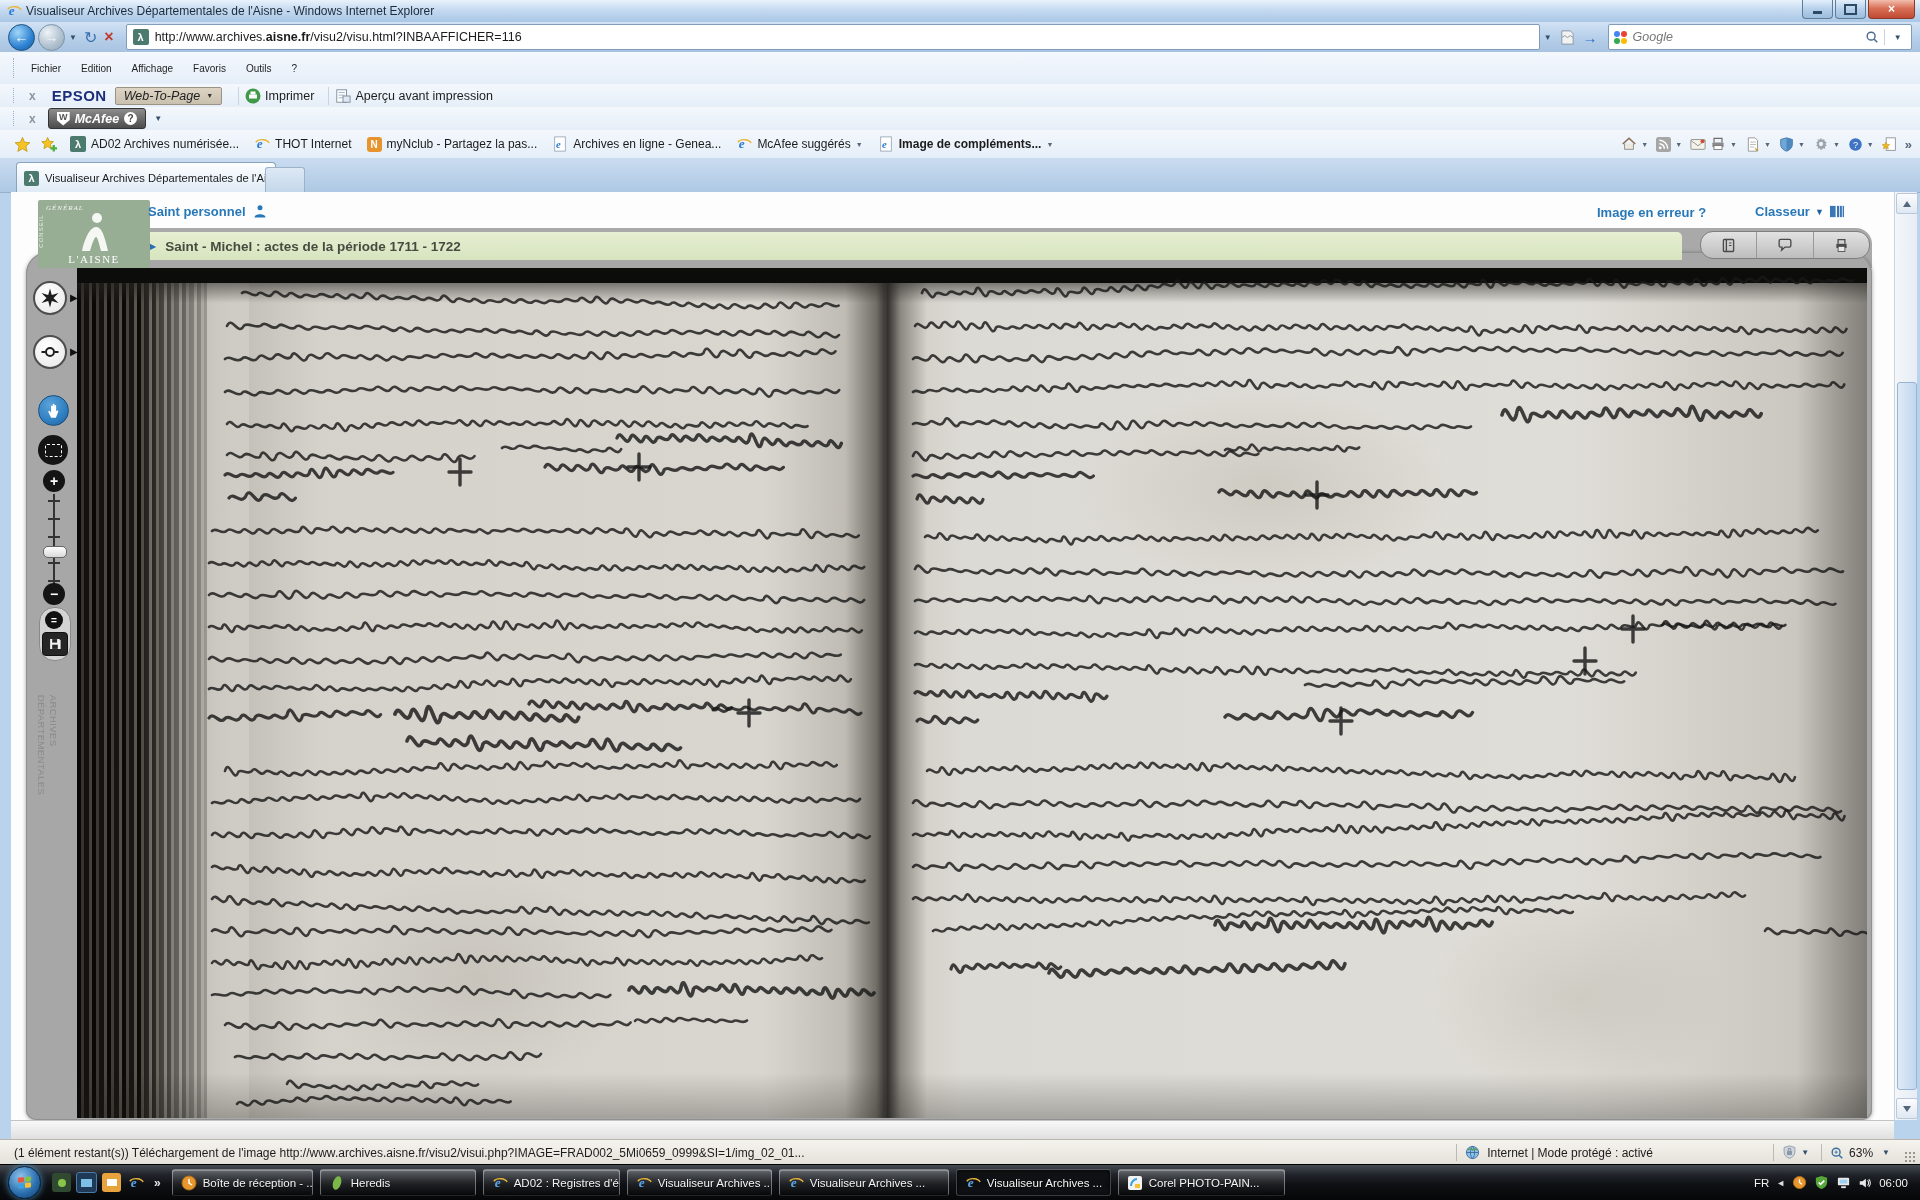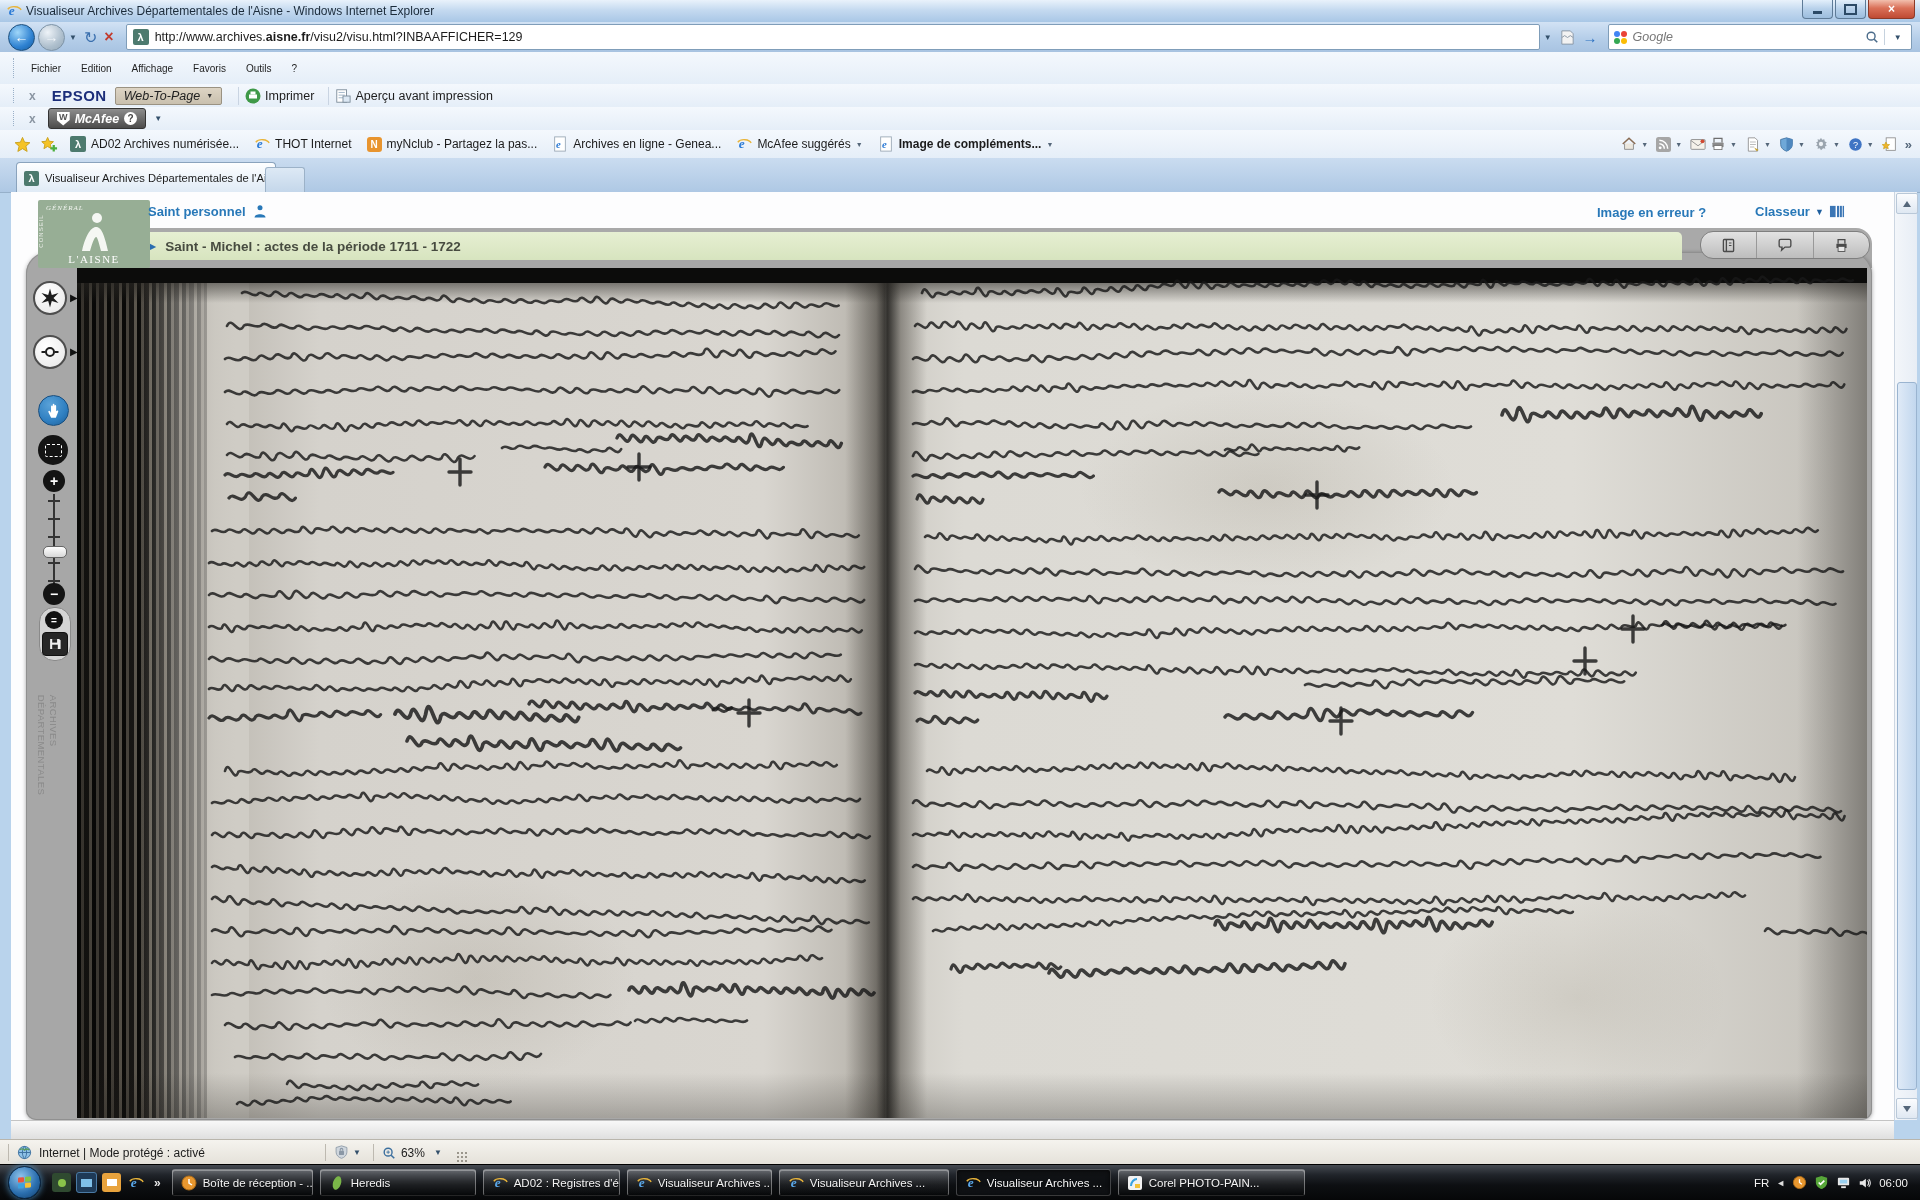--- a/index.html
+++ b/index.html
@@ -220,21 +220,21 @@
         <span>←</span>
       </div>
     <div class="navcircle fwd">
         <span>→</span>
       </div>
     <span class="smallcaret">▼</span>
     <span class="refresh">↻</span>
     <span class="stopx">×</span>
     <div class="addr">
       <span class="lambda-ico">λ</span>
-      <span class="urltext"><span>http://www.archives.</span><b>aisne.fr</b><span>/visu2/visu.html?INBAAFFICHER=129</span></span>
+      <span class="urltext"><span>http://www.archives.</span><b>aisne.fr</b><span>/visu2/visu.html?INBAAFFICHER=116</span></span>
     </div>
     <span class="smallcaret">▼</span>
     <svg width="17" height="17" viewBox="0 0 18 18" style="margin:0 3px">
       <path d="M3 2h9l3 3v11H3Z" fill="#f2f2f2" stroke="#8a97a5"></path>
         <path d="M3 9l3-2 3 2 3-2 3 2" stroke="#8a97a5" fill="none"></path>
     </svg>
     <span class="goarrow">→</span>
     <div class="search">
       <div class="gdots">
         <i style="left:0;top:1px;background:#4285f4"></i>
@@ -624,20 +624,21 @@
       </div>
     <div class="vs-thumb"></div>
     <div class="vs-btn" style="bottom:1px;top:auto">
         <div class="tri-dn"></div>
       </div>
   </div>
 
   <div class="hscroll"></div>
 
   <div class="statusbar">
+    <span class="status-left">(1 élément restant(s)) Téléchargement de l'image http://www.archives.aisne.fr/visu2/visui.php?IMAGE=FRAD002_5Mi0659_0999&amp;SI=1/img_02_01...</span>
     <div class="ssep"></div>
     <div class="status-zone">
       <svg width="15" height="15" viewBox="0 0 16 16">
         <circle cx="8" cy="8" r="6.5" fill="#8fc2e8" stroke="#3b6f9e"></circle>
         <path d="M1.5 8h13M8 1.5c3 3.5 3 9.5 0 13M8 1.5c-3 3.5-3 9.5 0 13" stroke="#3b6f9e" fill="none"></path>
         <path d="M3 5c2-1.5 4-1 5 .5C9.5 4 11.5 4 13 5.5" stroke="#5a9a5a" fill="none" stroke-width="1.4"></path>
       </svg>
       <span>Internet | Mode protégé : activé</span>
     </div>
     <div class="ssep"></div>
@@ -722,21 +723,21 @@
         </svg>
       <span class="lbl">Visualiseur Archives ...</span>
     </div>
     <div class="taskbtn active" style="width:155px">
       <svg class="tbico" viewBox="0 0 18 18">
           <text x="3" y="14" font-size="15" font-style="italic" font-weight="bold" fill="#5aa7e8" font-family="Liberation Serif,serif">e</text>
           <path d="M2 7a8 5 0 0 1 15 1" stroke="#e8b43a" fill="none" stroke-width="1.5"></path>
         </svg>
       <span class="lbl">Visualiseur Archives ...</span>
     </div>
-    <div class="taskbtn" style="width:187px">
+    <div class="taskbtn" style="width:167px">
       <svg class="tbico" viewBox="0 0 16 16">
           <rect x="1" y="1" width="14" height="14" rx="2" fill="#f2f2f2"></rect>
           <path d="M4 11c0-4 3-7 6-7" stroke="#3aa2e0" stroke-width="2" fill="none"></path>
           <rect x="8" y="9" width="5" height="4" fill="#f5c236"></rect>
         </svg>
       <span class="lbl">Corel PHOTO-PAIN...</span>
     </div>
 
     <div class="tray">
       <span class="txt">FR</span>

